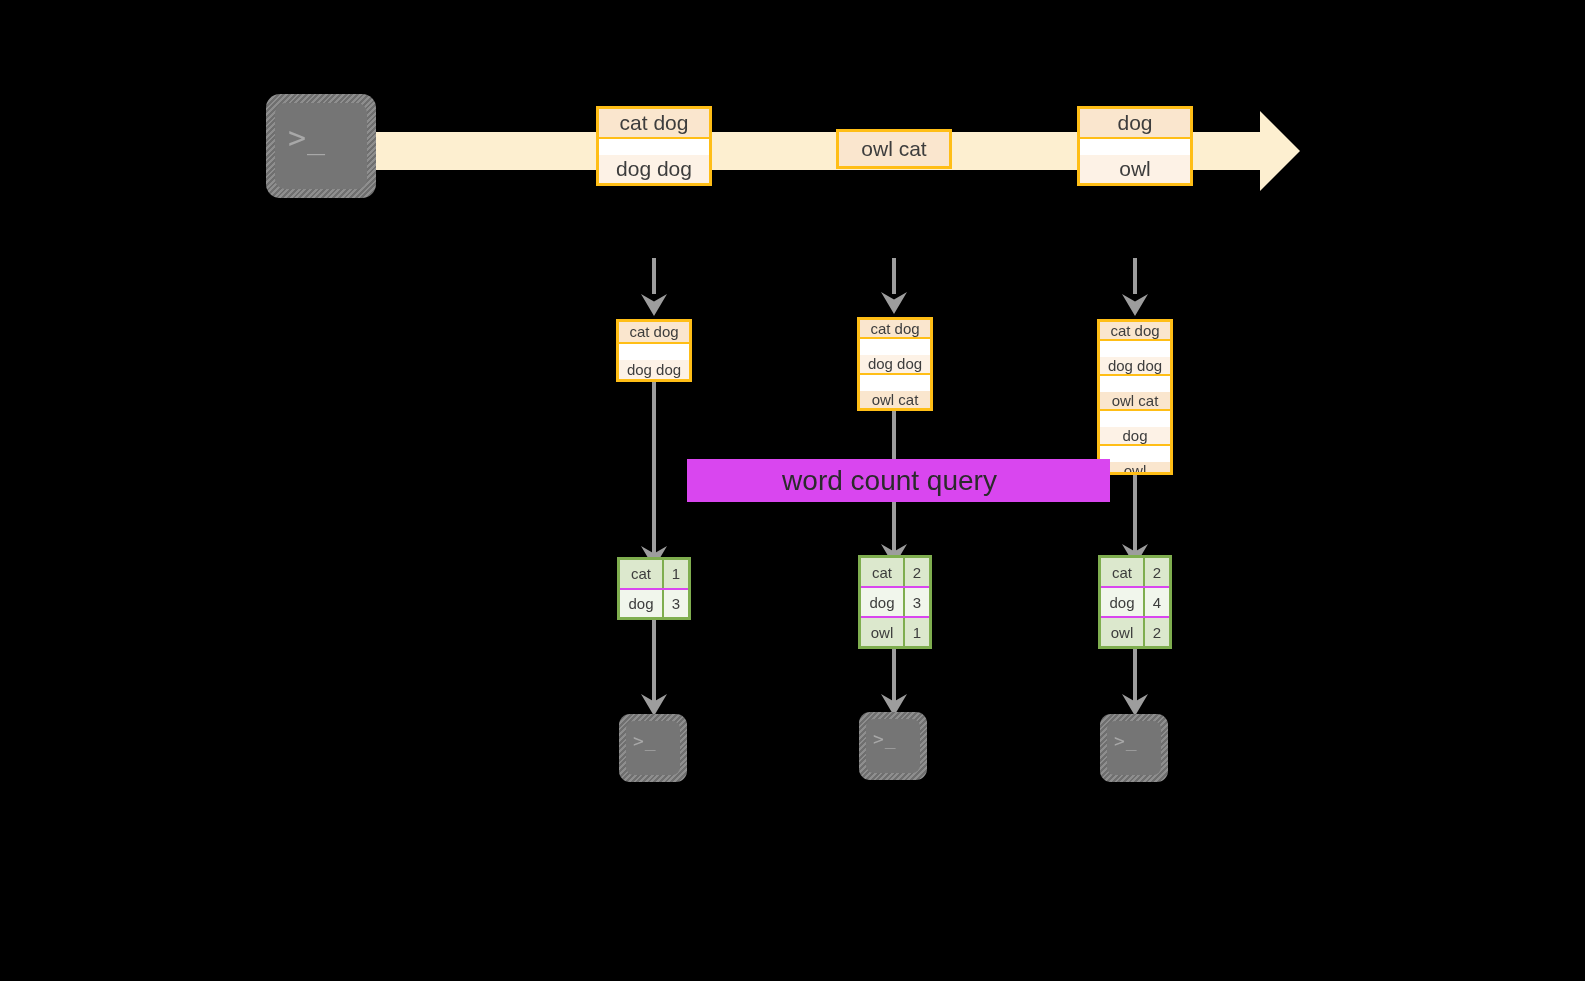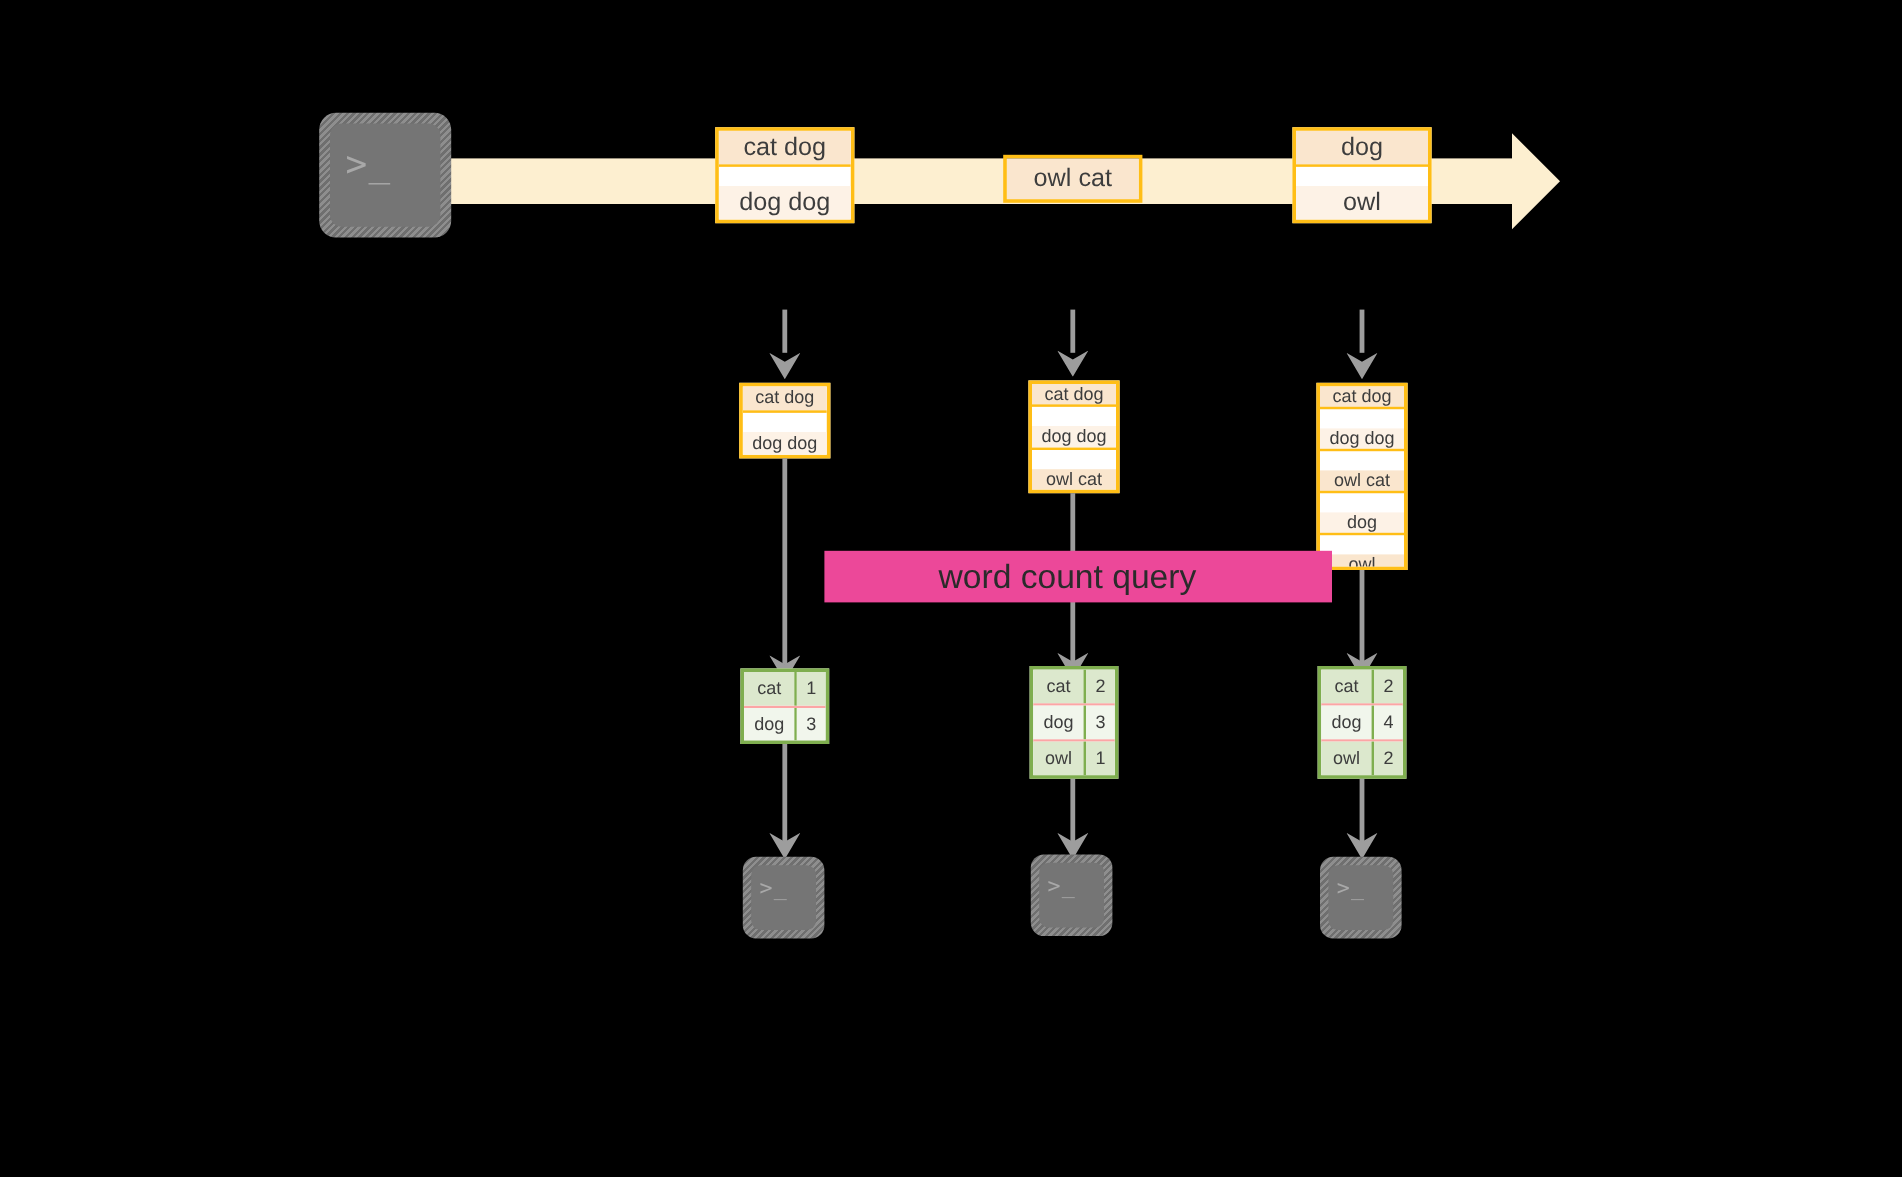--- a/index.html
+++ b/index.html
@@ -96,21 +96,21 @@
     border: 3px solid #7FAE4F;
     background: #FFFFFF;
     display: flex;
     flex-direction: column;
     overflow: hidden;
   }
   .tbl .trow {
     box-sizing: border-box;
     flex: 1 1 auto;
     display: flex;
-    border-bottom: 2px solid #fca5a5;
+    border-bottom: 2px solid #d946ef;
   }
   .tbl .trow:last-child { border-bottom: none; }
   .tbl .tcell {
     box-sizing: border-box;
     display: flex;
     align-items: center;
     justify-content: center;
     background: #DCE8CD;
     color: #3d3d3d;
     white-space: nowrap;
@@ -132,21 +132,21 @@
     position: absolute;
     width: 26px;
     height: 22px;
     background: #9d9d9d;
     clip-path: polygon(0% 0%, 50% 100%, 100% 0%, 50% 34%);
   }
 
   
   .querylabel {
     position: absolute;
-    background: #ec4899;
+    background: #d946ef;
     color: #2b2b2b;
     display: flex;
     align-items: center;
     justify-content: center;
     white-space: nowrap;
   }
 </style>
 </head>
 <body>
 

